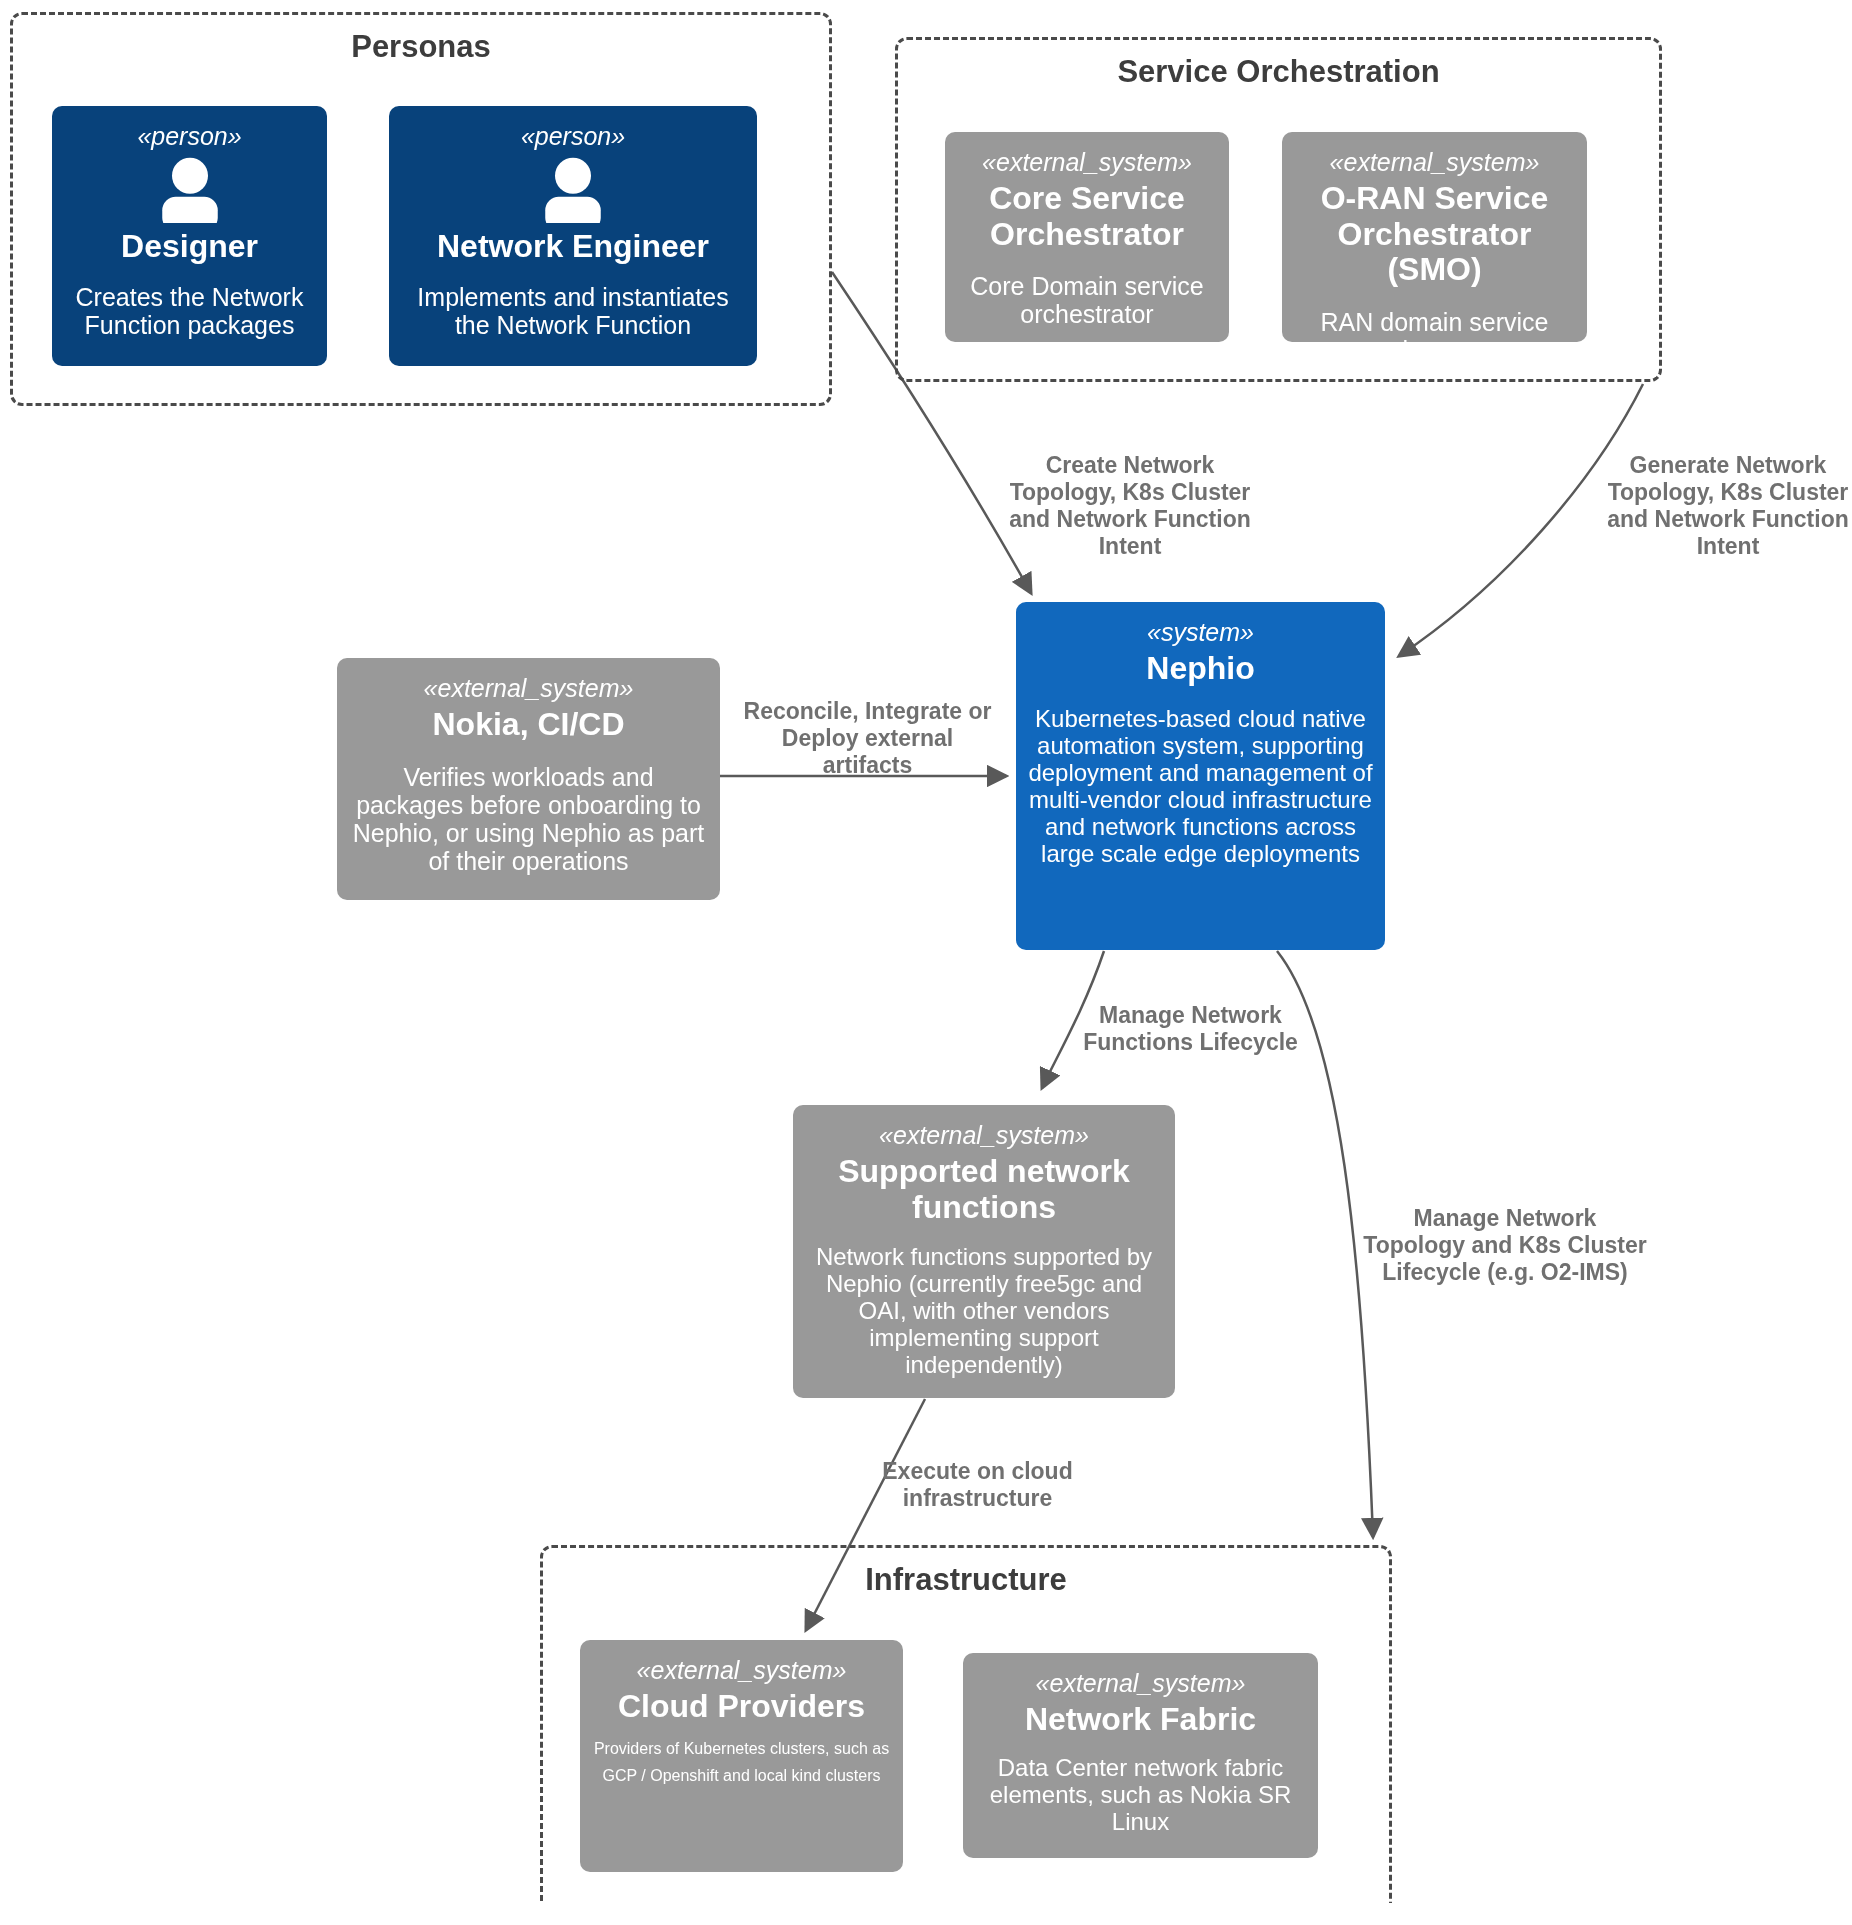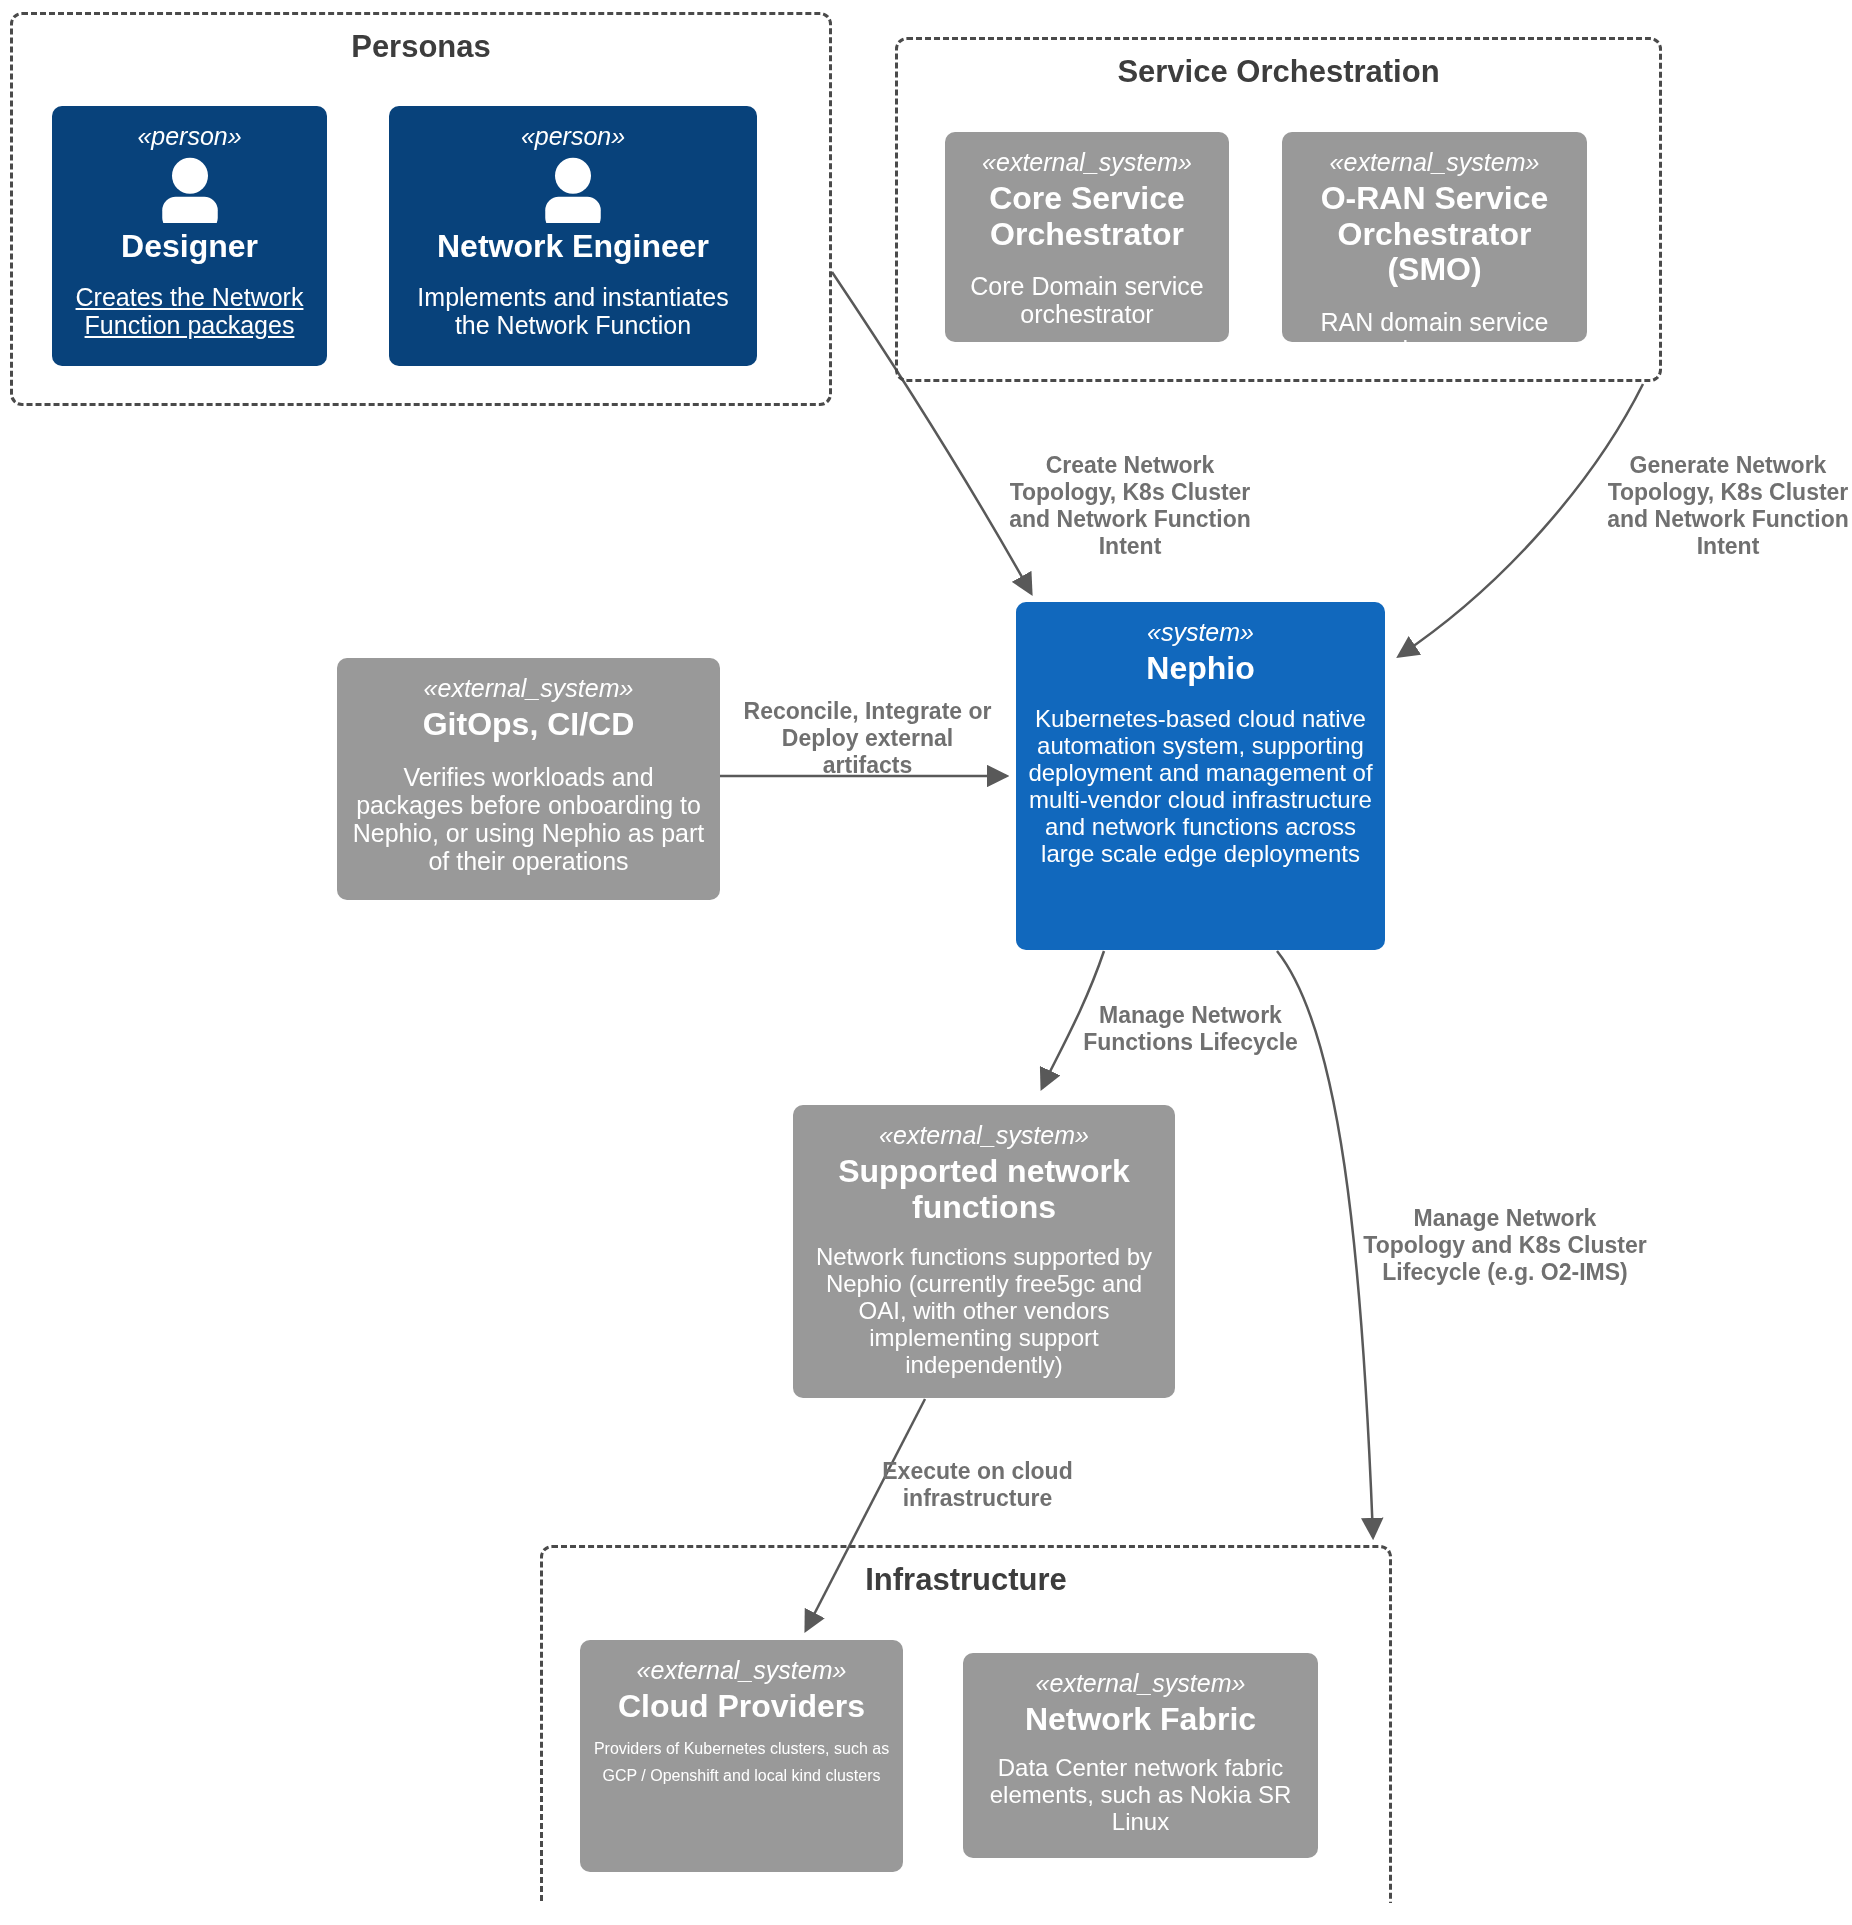--- a/index.html
+++ b/index.html
@@ -63,21 +63,21 @@
     <div class="gtitle">Infrastructure</div>
   </div>
 
   <div class="node person" style="left:52px;top:106px;width:275px;height:260px;">
     <div class="stereo">«person»</div>
     <svg class="person-icon" viewBox="0 0 100 88" width="76" height="66">
       <circle cx="50" cy="25" r="24" fill="#fff"></circle>
       <rect x="13" y="53" width="74" height="46" rx="18" fill="#fff"></rect>
     </svg>
     <div class="ntitle">Designer</div>
-    <div class="ndesc" style="margin-top:18px;text-decoration:underline;">Creates the Network Function packages</div>
+    <div class="ndesc" style="margin-top:18px;">Creates the Network Function packages</div>
   </div>
 
   <div class="node person" style="left:389px;top:106px;width:368px;height:260px;">
     <div class="stereo">«person»</div>
     <svg class="person-icon" viewBox="0 0 100 88" width="76" height="66">
       <circle cx="50" cy="25" r="24" fill="#fff"></circle>
       <rect x="13" y="53" width="74" height="46" rx="18" fill="#fff"></rect>
     </svg>
     <div class="ntitle">Network Engineer</div>
     <div class="ndesc" style="margin-top:18px;">Implements and instantiates the Network Function</div>
@@ -90,21 +90,21 @@
   </div>
 
   <div class="node external" style="left:1282px;top:132px;width:305px;height:210px;">
     <div class="stereo">«external_system»</div>
     <div class="ntitle">O-RAN Service Orchestrator (SMO)</div>
     <div class="ndesc" style="margin-top:20px;">RAN domain service orchestrator</div>
   </div>
 
   <div class="node external" style="left:337px;top:658px;width:383px;height:242px;">
     <div class="stereo">«external_system»</div>
-    <div class="ntitle">GitOps, CI/CD</div>
+    <div class="ntitle">Nokia, CI/CD</div>
     <div class="ndesc" style="margin-top:20px;">Verifies workloads and packages before onboarding to Nephio, or using Nephio as part of their operations</div>
   </div>
 
   <div class="node system" style="left:1016px;top:602px;width:369px;height:348px;">
     <div class="stereo">«system»</div>
     <div class="ntitle">Nephio</div>
     <div class="ndesc" style="margin-top:18px;font-size:24px;line-height:27px;text-align:center;">Kubernetes-based cloud native automation system, supporting deployment and management of multi-vendor cloud infrastructure and network functions across large scale edge deployments</div>
   </div>
 
   <div class="node external" style="left:793px;top:1105px;width:382px;height:293px;">

